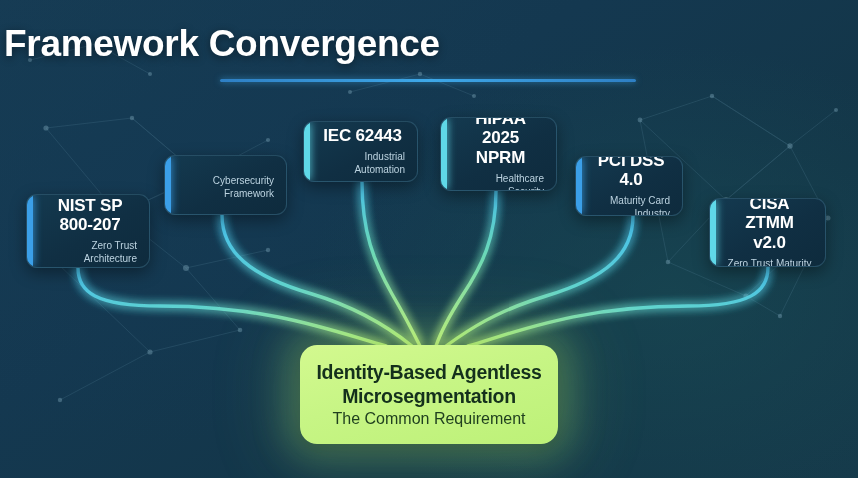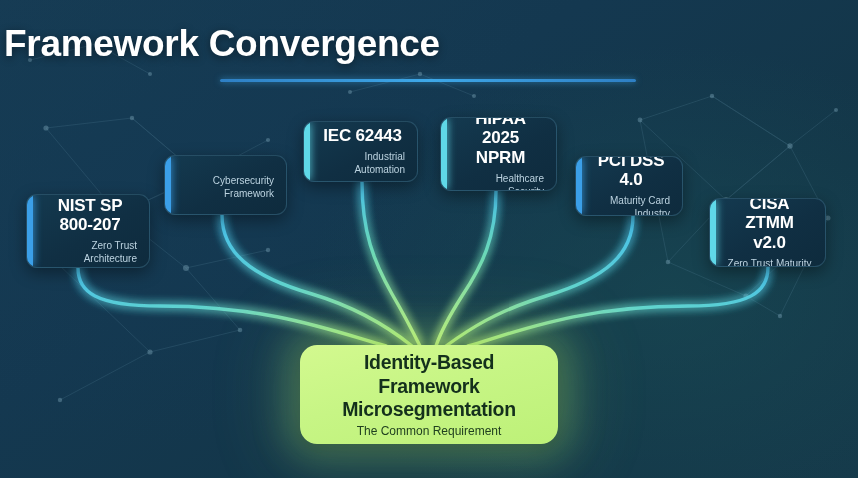--- a/index.html
+++ b/index.html
@@ -131,21 +131,21 @@
   #center-title {
     color: #14301c;
     font-weight: bold;
     font-size: 19.5px;
     line-height: 1.22;
     letter-spacing: -0.3px;
     white-space: pre-line;
   }
   #center-sub {
     color: #20401f;
-    font-size: 12px;
+    font-size: 16px;
     margin-top: 2px;
   }
 </style>
 </head>
 <body>
 
 <div id="stage">
 
   <svg id="bg-network" viewBox="0 0 858 478" xmlns="http://www.w3.org/2000/svg">
     <g stroke="#5b8aa0" stroke-width="0.7" opacity="0.30" fill="none">
@@ -276,18 +276,18 @@
   </div>
 
   <div class="fw-card" style="left: 709px; top: 198px; width: 117px; height: 69px;">
     <span class="fw-accent" style="background: rgb(95, 216, 232); box-shadow: rgb(95, 216, 232) 0px 0px 9px;"></span>
     <div class="fw-title">CISA ZTMM
 v2.0</div>
     <div class="fw-sub">Zero Trust Maturity</div>
   </div>
 
   <div id="center-node">
-    <div id="center-title">Identity-Based Framework
+    <div id="center-title">Identity-Based Agentless
 Microsegmentation</div>
     <div id="center-sub">The Common Requirement</div>
   </div>
 
 </div>
 
 </body></html>

